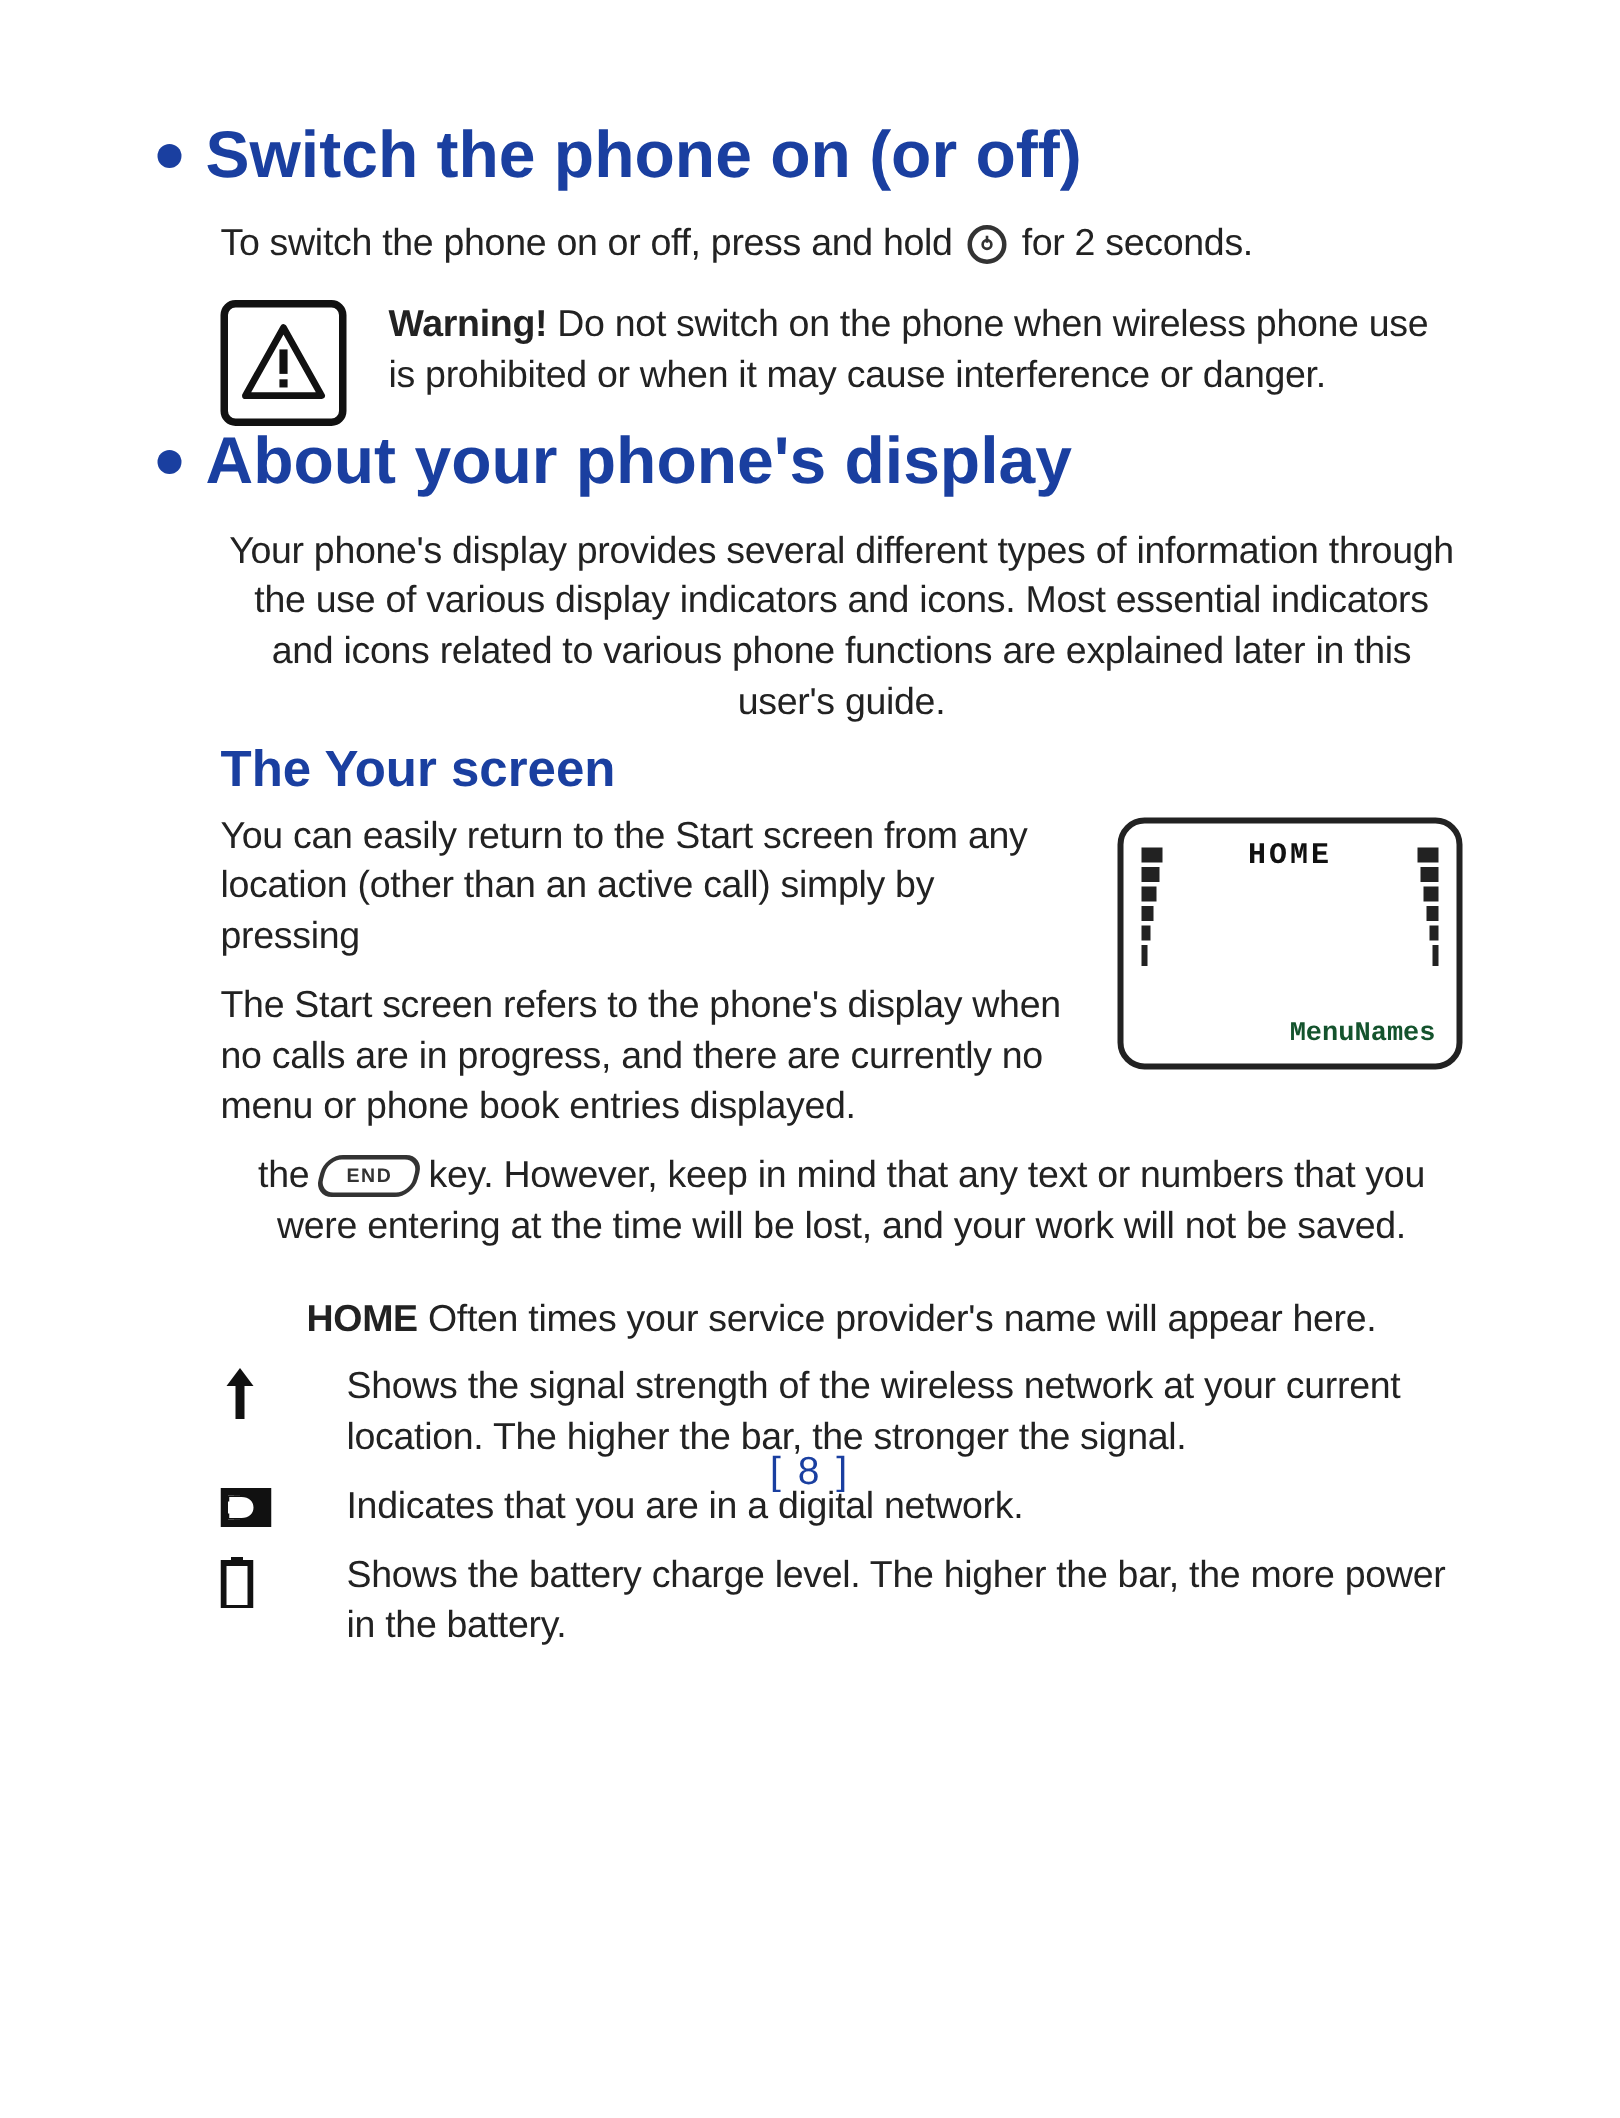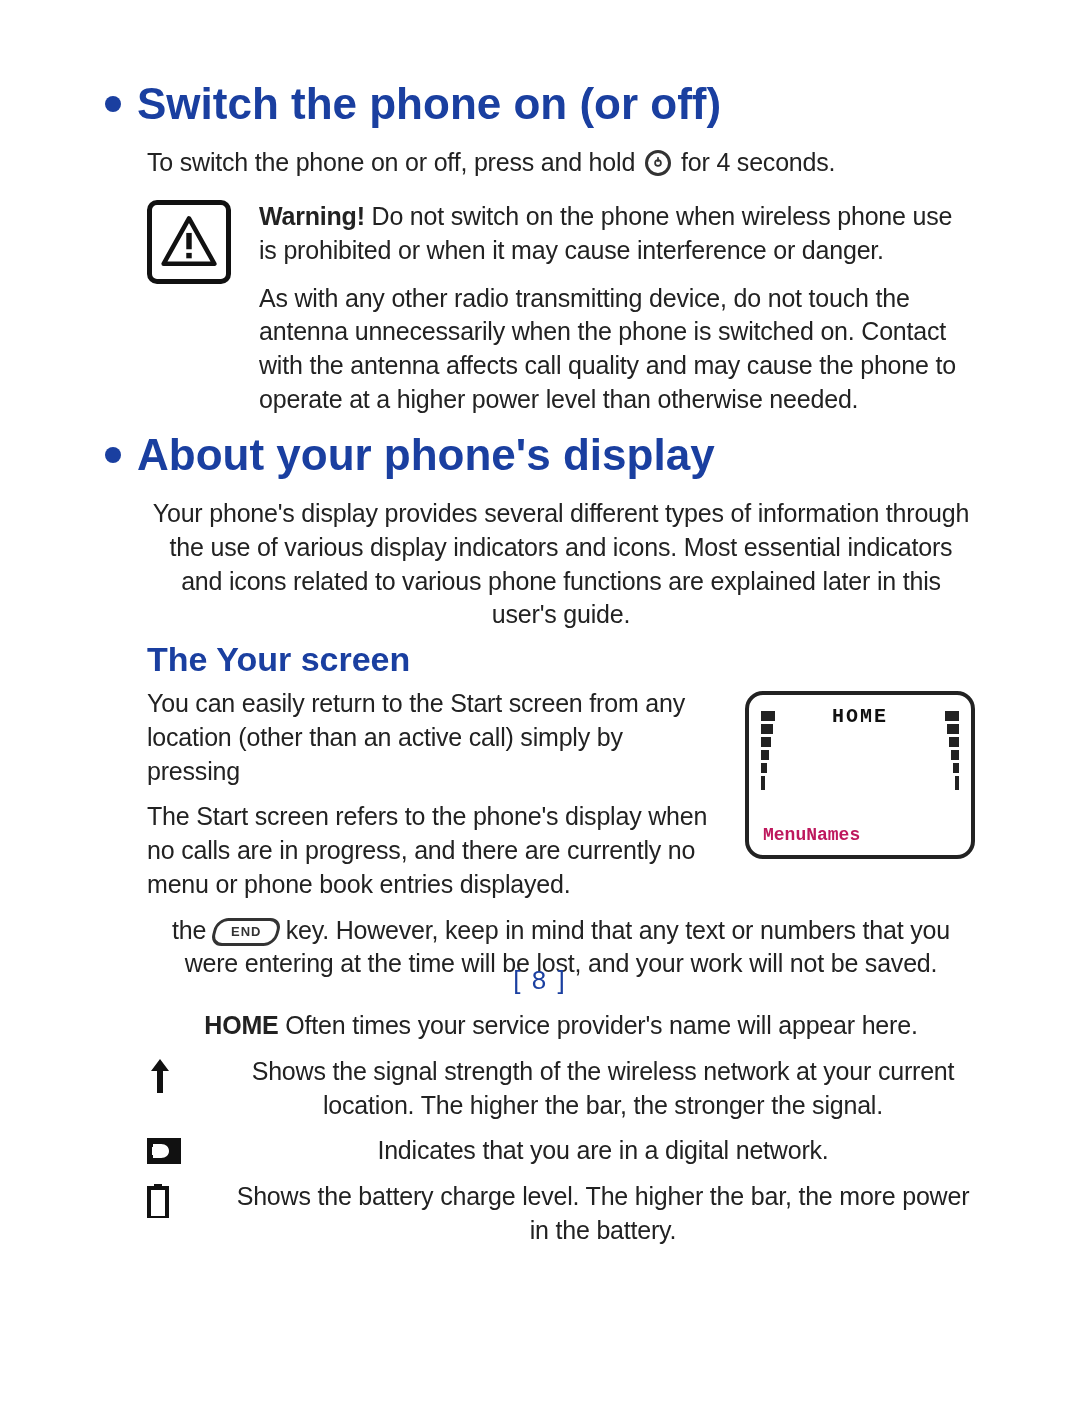--- a/index.html
+++ b/index.html
@@ -118,25 +118,25 @@
     font-size: 20px;
     letter-spacing: 2px;
     color: #111;
   }
   .screen-bottom-row {
     position: absolute;
     bottom: 10px;
     left: 14px;
     right: 14px;
     display: flex;
-    justify-content: flex-start;
+    justify-content: flex-end;
     font-family: "Courier New", monospace;
     font-weight: 700;
     font-size: 18px;
-    color: #be185d;
+    color: #14532d;
   }
   .sig-bar-left, .sig-bar-right {
     position: absolute;
     top: 16px;
     width: 14px;
     display: flex;
     flex-direction: column;
     gap: 3px;
   }
   .sig-bar-left { left: 12px; }
@@ -179,21 +179,21 @@
     gap: 24px;
     margin-left: 42px;
     margin-top: 12px;
   }
   .def-icon {
     flex: 0 0 60px;
     display: flex;
     justify-content: flex-start;
     padding-top: 4px;
   }
-  .def-text { flex: 1; text-align: center; }
+  .def-text { flex: 1; }
   .def-row p { margin: 0; }
   b { font-weight: 700; }
   .page-number {
     position: absolute;
     bottom: 60px;
     left: 0; right: 0;
     text-align: center;
     color: #1A3FA0;
     font-size: 26px;
     letter-spacing: 2px;
@@ -214,36 +214,35 @@
   </h1>
 
   <p class="body-text indent intro-line">
     <span>To switch the phone on or off, press and hold</span>
     <span class="power-icon">
       <svg viewBox="0 0 24 24" width="14" height="14">
           <circle cx="12" cy="12" r="5" fill="none" stroke="#333" stroke-width="3"></circle>
           <rect x="10.5" y="2" width="3" height="8" fill="#333"></rect>
         </svg>
     </span>
-    <span>for 4 seconds.</span>
+    <span>for 2 seconds.</span>
   </p>
 
   <div class="warning-block">
     <div class="warning-icon">
       <svg viewBox="0 0 64 64">
         <polygon points="32,6 60,56 4,56" fill="none" stroke="#111" stroke-width="5" stroke-linejoin="round"></polygon>
         <rect x="29" y="22" width="6" height="18" fill="#111"></rect>
         <rect x="29" y="44" width="6" height="6" fill="#111"></rect>
       </svg>
     </div>
     <div class="warning-text">
       <p class="body-text">
         <b>Warning!</b><span> Do not switch on the phone when wireless phone use is prohibited or when it may cause interference or danger.</span>
       </p>
-      <p class="body-text">As with any other radio transmitting device, do not touch the antenna unnecessarily when the phone is switched on. Contact with the antenna affects call quality and may cause the phone to operate at a higher power level than otherwise needed.</p>
     </div>
   </div>
 
   <h1 class="section-heading mt-lg">
     <span class="bullet-dot"></span>
     <span>About your phone's display</span>
   </h1>
 
   <p class="body-text indent">Your phone's display provides several different types of information through the use of various display indicators and icons. Most essential indicators and icons related to various phone functions are explained later in this user's guide.</p>
 

